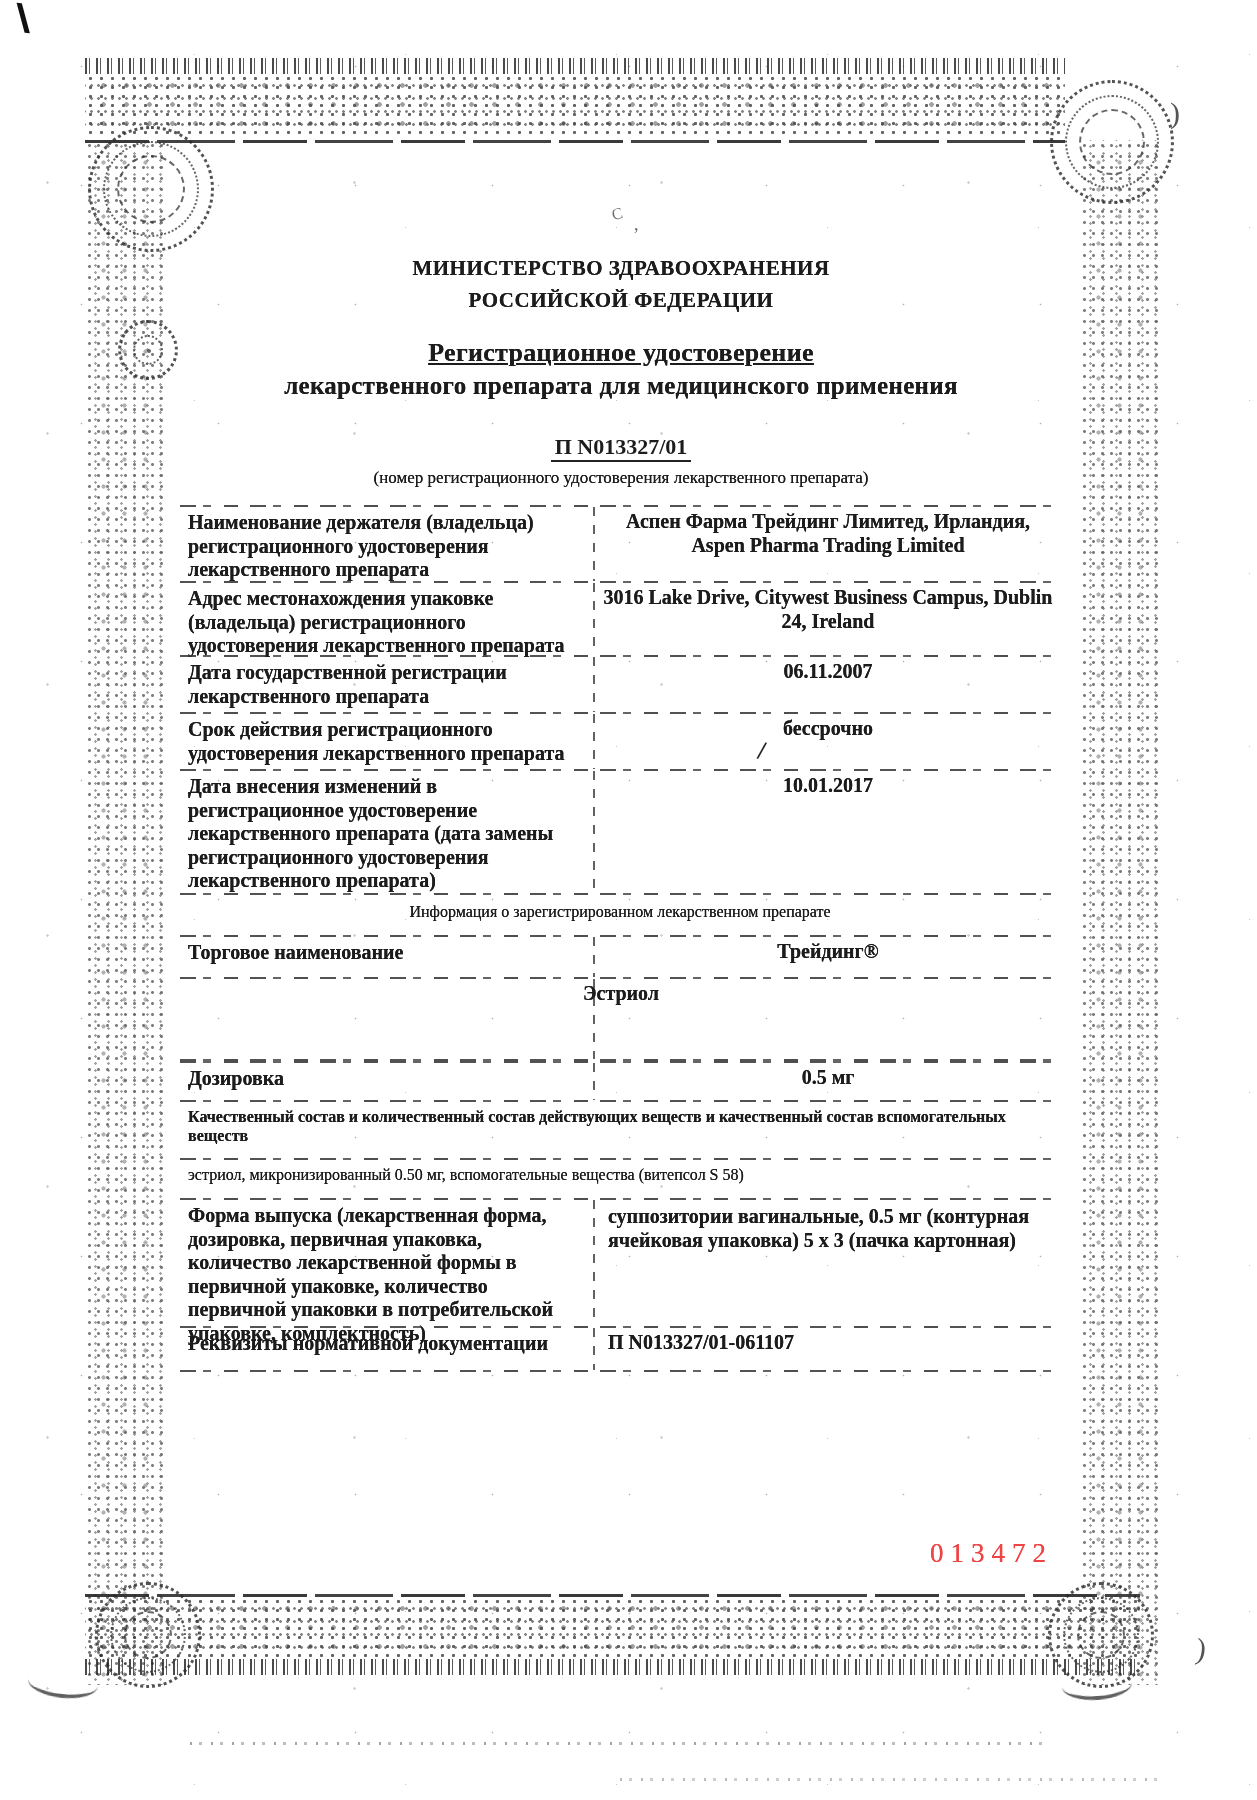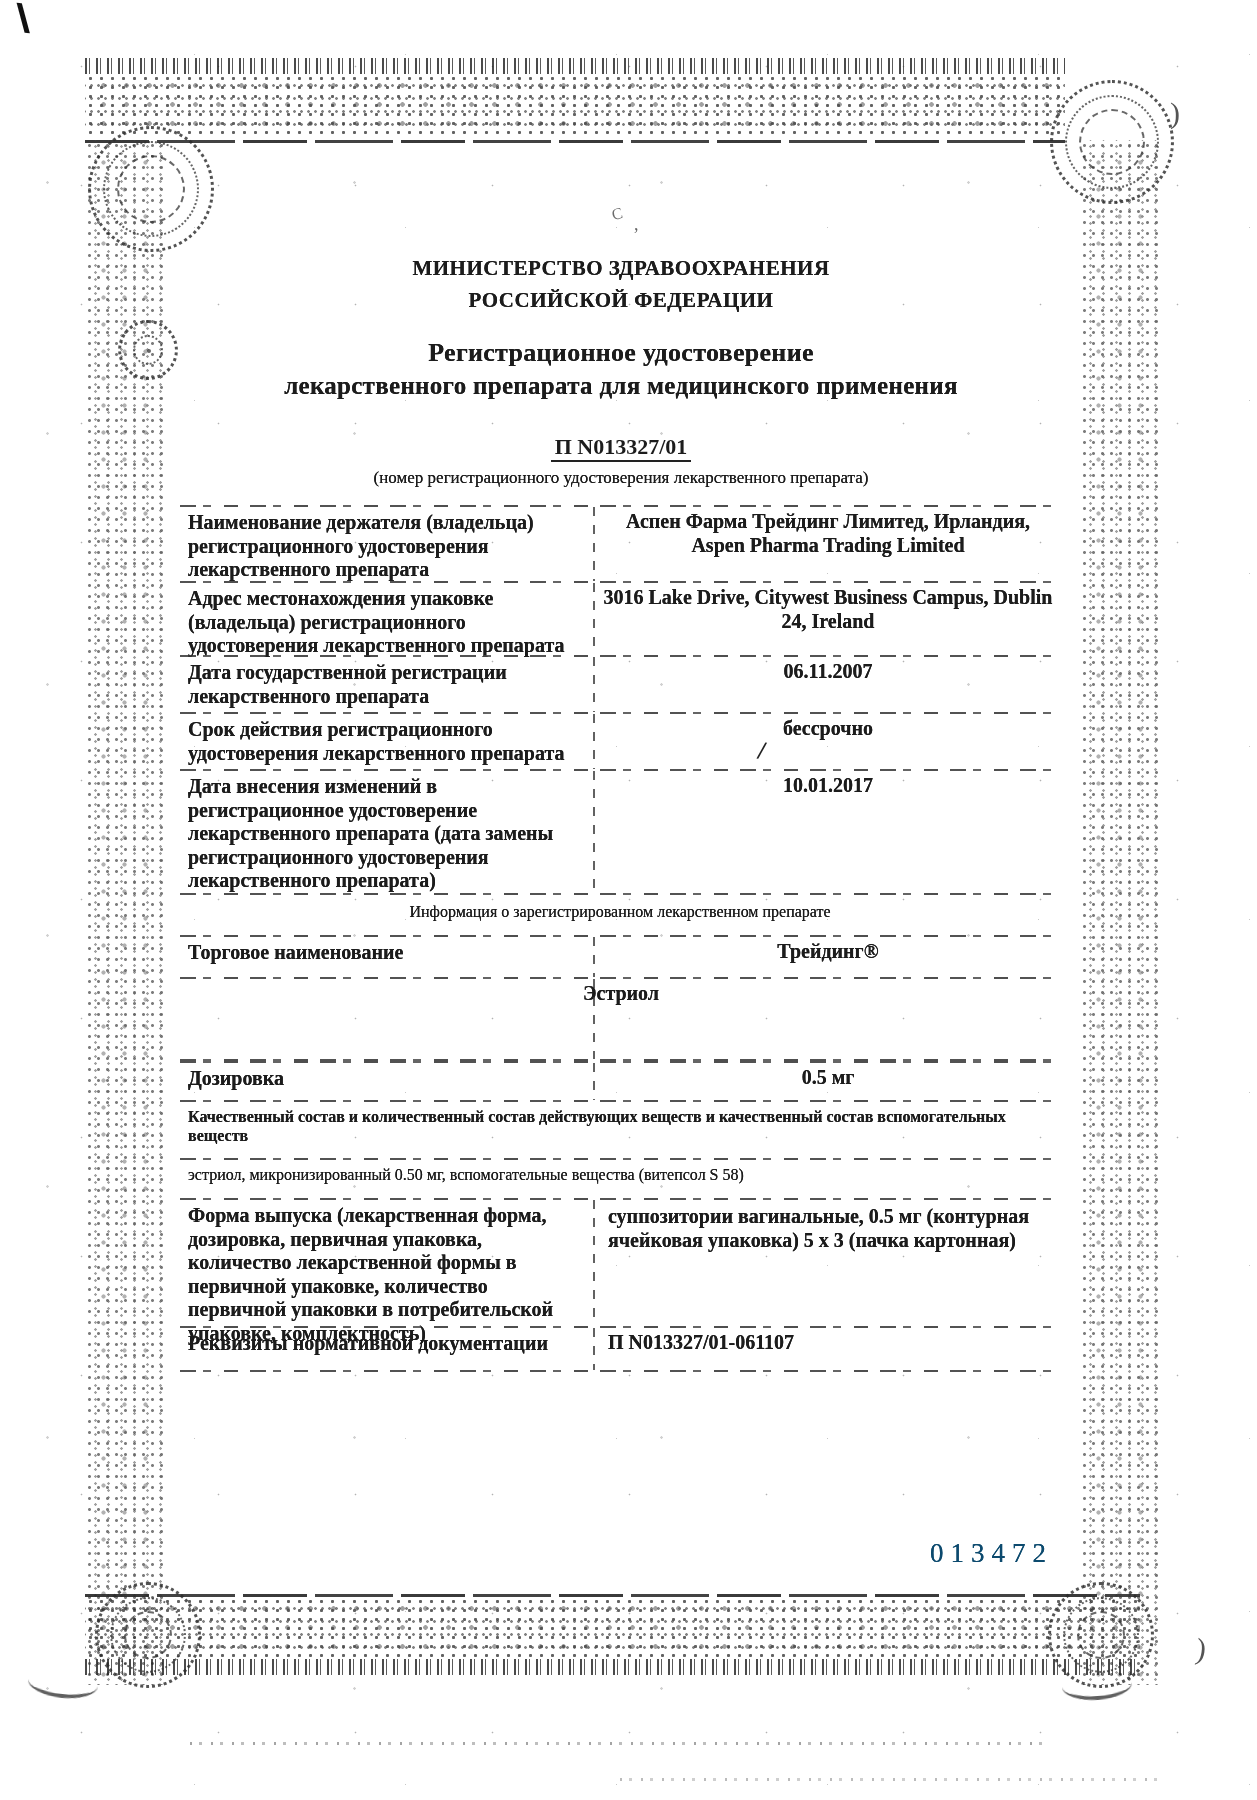--- a/index.html
+++ b/index.html
@@ -69,21 +69,21 @@
     background:repeating-linear-gradient(180deg,#3a3a3a 0 9px,transparent 9px 18px);}
   .cv{flex:1;display:flex;align-items:center;justify-content:center;text-align:center;
       font-size:20px;line-height:1.2;font-weight:bold;text-shadow:0 0 .5px currentColor;padding:2px 8px;box-sizing:border-box;}
   .cv.leftal{justify-content:flex-start;text-align:left;padding-left:14px;}
   .cv.topal{align-items:flex-start;padding-top:4px;}
   .cs{width:100%;box-sizing:border-box;font-size:16px;line-height:1.18;padding:6px 10px 0 8px;text-shadow:0 0 .5px currentColor;}
   .cs.center{text-align:center;padding-top:8px;}
   .cs.bold{font-weight:bold;}
   .pen-slash{position:absolute;left:578px;top:22px;font-size:26px;font-weight:bold;transform:rotate(10deg);color:#222;}
   
-  .stamp{position:absolute;left:930px;top:1538px;font-size:27px;letter-spacing:7px;color:#0c4a6e;text-shadow:0 0 .4px currentColor;}
+  .stamp{position:absolute;left:930px;top:1538px;font-size:27px;letter-spacing:7px;color:#ef4444;text-shadow:0 0 .4px currentColor;}
 </style>
 </head>
 <body>
 
 <div class="page">
   <div class="noise"></div>
 
   <div class="band-top">
     <div class="ticks"></div>
     <div class="lace"></div>
@@ -107,21 +107,21 @@
   <div class="dotrow" style="left:620px;top:1778px;width:540px;opacity:.45;"></div>
   <span class="paren" style="left:1170px;top:96px;">)</span>
   <span class="paren" style="left:1196px;top:1632px;transform:rotate(8deg);">)</span>
 
   <div class="corner-mark">\\</div>
   <span class="squiggle1">C</span>
   <span class="squiggle2">,</span>
 
   <div class="ctr ministry" style="top:288px;">РОССИЙСКОЙ ФЕДЕРАЦИИ</div>
   <div class="ctr ministry" style="top:256px;">МИНИСТЕРСТВО ЗДРАВООХРАНЕНИЯ</div>
-  <div class="ctr doctitle" style="top:338px;">Регистрационное удостоверение</div>
+  <div class="ctr doctitle" style="top:338px;text-decoration:underline;">Регистрационное удостоверение</div>
   <div class="ctr doctitle" style="top:372px;font-size:25px;">лекарственного препарата для медицинского применения</div>
   <div class="ctr certnum" style="top:434px;"><span>П N013327/01</span></div>
   <div class="ctr caption" style="top:468px;">(номер регистрационного удостоверения лекарственного препарата)</div>
 
   <div class="rtable">
     <div class="hr"></div>
 
     <div class="trow" style="height:74px">
       <div class="cl">Наименование держателя (владельца) регистрационного удостоверения лекарственного препарата</div>
       <div class="vd"></div>

